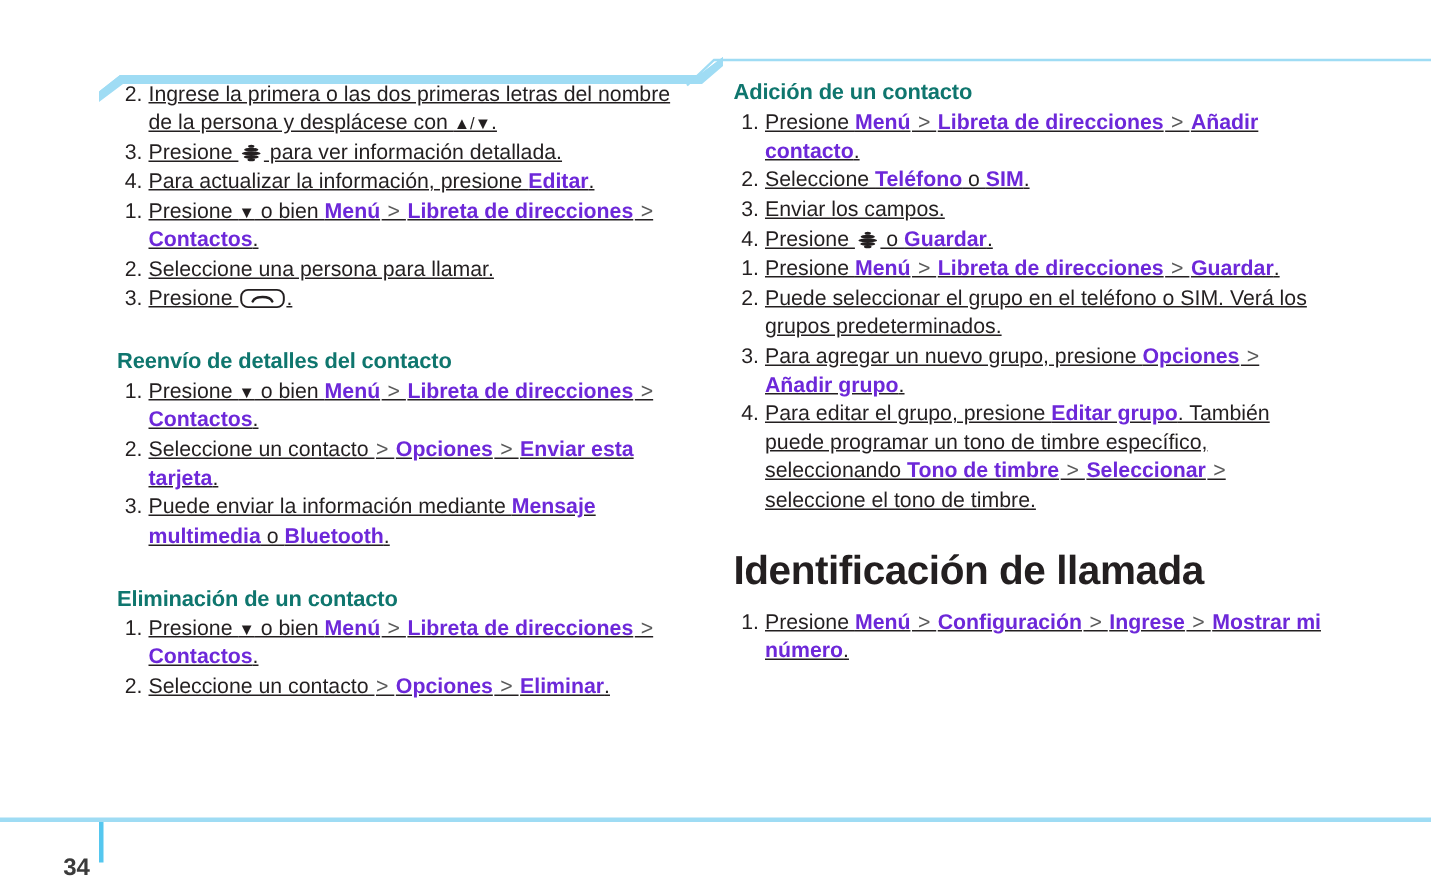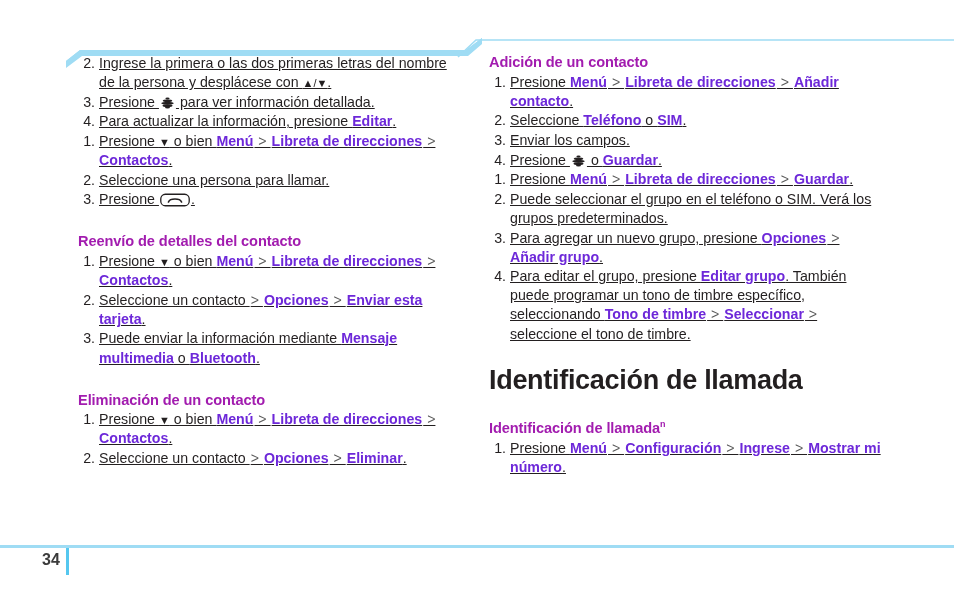--- a/index.html
+++ b/index.html
@@ -47,21 +47,21 @@
     line-height: 1.1;
     margin: 22px 0 11px 0;
     color: #231f20;
     letter-spacing: -0.3px;
   }
   h2.sub-title {
     font-size: 14.6px;
     font-weight: bold;
     line-height: 1.15;
     margin: 24px 0 2px 0;
-    color: #a21caf;
+    color: #0f766e;
     letter-spacing: -0.1px;
   }
   h2.sub-title.first { margin-top: 0; }
   h2.sub-title .sup {
     font-size: 9px;
     vertical-align: super;
     font-weight: bold;
   }
 
   
@@ -132,21 +132,21 @@
     position: absolute;
     left: 66px;
     top: 548px;
     width: 3px;
     height: 27px;
     background: #55c7ef;
   }
   .page-num {
     position: absolute;
     left: 38px;
-    top: 551px;
+    top: 570px;
     width: 26px;
     text-align: center;
     font-size: 16px;
     font-weight: bold;
     color: #3b3b3b;
   }
 </style>
 </head>
 <body>
 
@@ -272,21 +272,20 @@
         <li>
           <span class="num">3.</span>
           <span class="body"><span>Para agregar un nuevo grupo, presione </span><span class="lk">Opciones</span><span class="sep"> &gt; </span><span class="lk">Añadir grupo</span><span>.</span></span>
         </li>
         <li>
           <span class="num">4.</span>
           <span class="body"><span>Para editar el grupo, presione </span><span class="lk">Editar grupo</span><span>. También puede programar un tono de timbre específico, seleccionando </span><span class="lk">Tono de timbre</span><span class="sep"> &gt; </span><span class="lk">Seleccionar</span><span class="sep"> &gt; </span><span>seleccione el tono de timbre.</span></span>
         </li>
       </ol>
       <h1 class="section-title">Identificación de llamada</h1>
-      <h2 class="sub-title"><span>Identificación de llamada</span><span class="sup">n</span></h2>
       <ol class="steps">
         <li>
           <span class="num">1.</span>
           <span class="body"><span>Presione </span><span class="lk">Menú</span><span class="sep"> &gt; </span><span class="lk">Configuración</span><span class="sep"> &gt; </span><span class="lk">Ingrese</span><span class="sep"> &gt; </span><span class="lk">Mostrar mi número</span><span>.</span></span>
         </li>
       </ol>
     </div>
 
   <div class="footer-rule"></div>
   <div class="footer-tick"></div>

